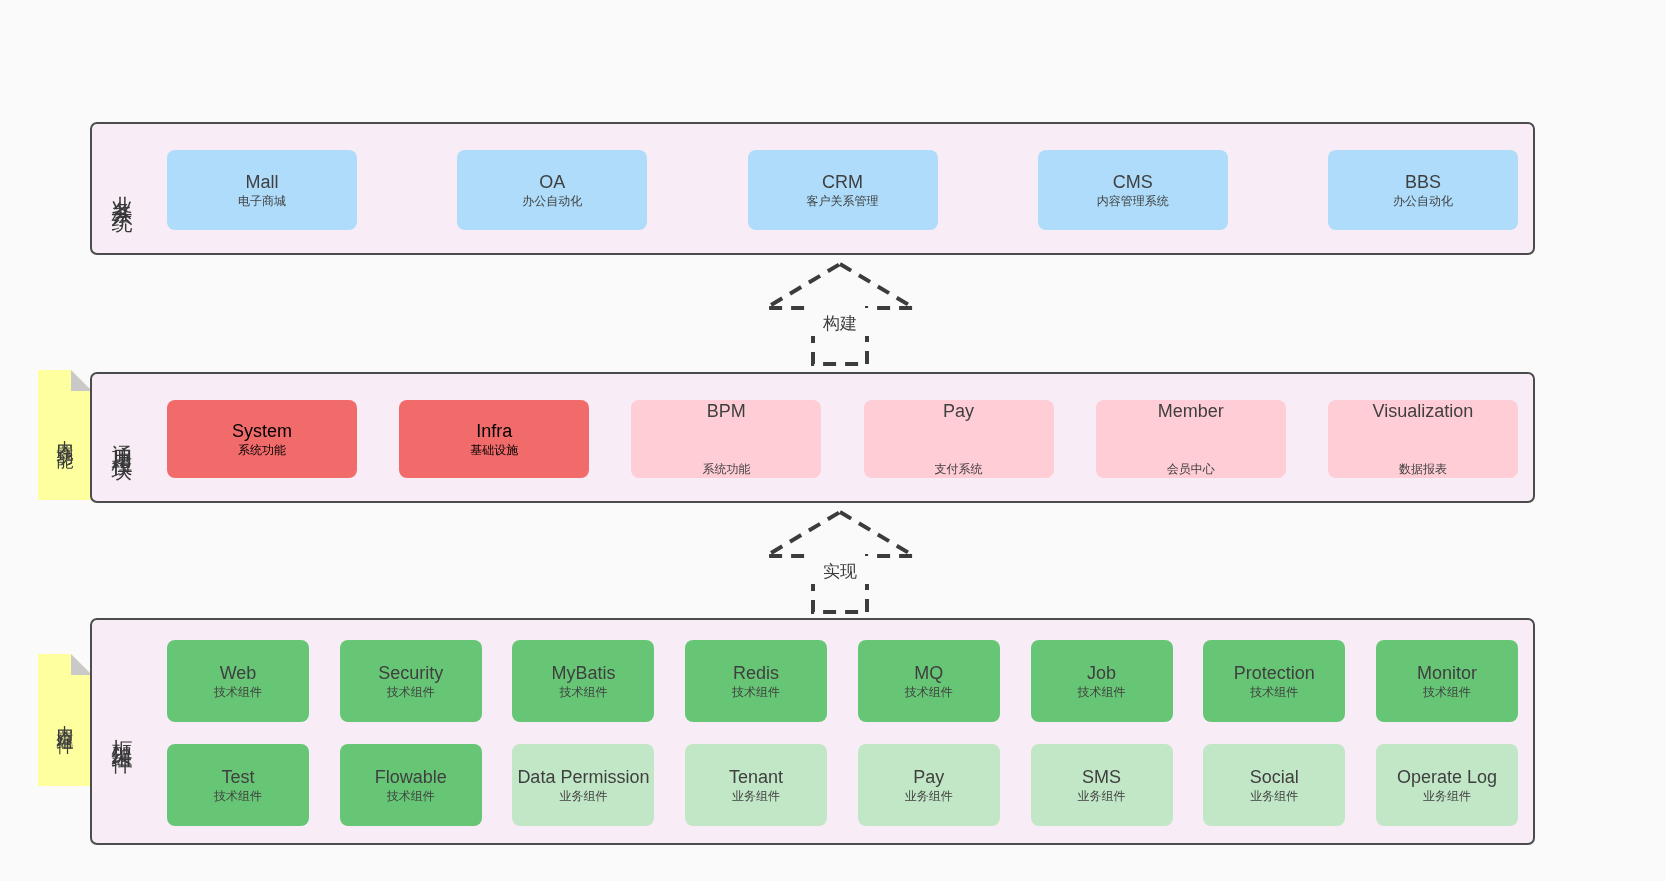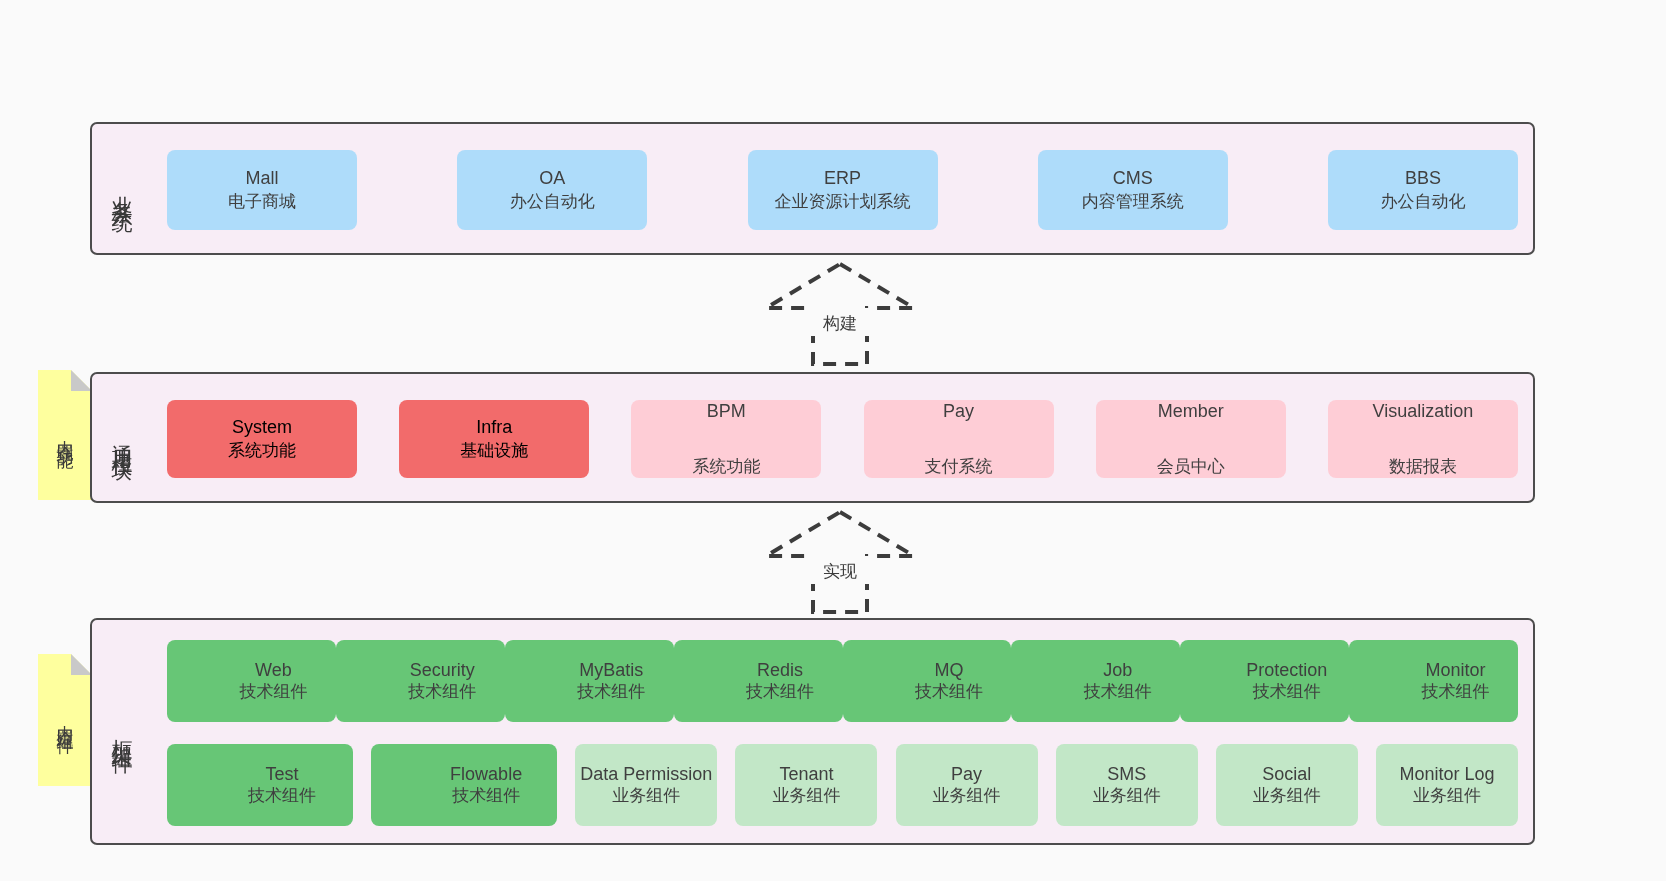--- a/index.html
+++ b/index.html
@@ -27,25 +27,25 @@
   #panel-modules .row{top:26px;height:78px;}
   #panel-framework .row-a{top:20px;height:82px;}
   #panel-framework .row-b{top:124px;height:82px;}
   .box{
     display:flex;flex-direction:column;justify-content:center;align-items:center;
     text-align:center;border-radius:8px;line-height:1.3;
   }
   .row .box{width:190px;}
   #panel-framework .row .box{width:142px;line-height:1.22;}
   .box .en{font-size:18px;}
-  .box .zh{font-size:17px;}
+  .box .zh{font-size:12px;}
   .blue{background:var(--blue);}
   .red{background:var(--red);color:#000000;}
   .pink{background:var(--pink);justify-content:space-between;}
-  .green{background:var(--green);padding-left:44px;}
+  .green{background:var(--green);}
   .lightgreen{background:var(--lightGreen);}
   
   .arrow{position:absolute;width:168px;}
   #arrow-1{left:756px;top:256px;height:114px;}
   #arrow-2{left:756px;top:502px;height:116px;}
   .arrow path{
     fill:var(--page);stroke:#3c3c3c;stroke-width:4;
     stroke-dasharray:13 9;stroke-linejoin:miter;
   }
   .arrow rect{fill:var(--page);}
@@ -78,22 +78,22 @@
     <div class="row">
         <div class="box blue">
           <div class="en">Mall</div>
           <div class="zh">电子商城</div>
         </div>
         <div class="box blue">
           <div class="en">OA</div>
           <div class="zh">办公自动化</div>
         </div>
         <div class="box blue">
-          <div class="en">ERP</div>
-          <div class="zh">企业资源计划系统</div>
+          <div class="en">CRM</div>
+          <div class="zh">客户关系管理</div>
         </div>
         <div class="box blue">
           <div class="en">CMS</div>
           <div class="zh">内容管理系统</div>
         </div>
         <div class="box blue">
           <div class="en">BBS</div>
           <div class="zh">办公自动化</div>
         </div>
       </div>
@@ -208,19 +208,19 @@
         </div>
         <div class="box lightgreen">
           <div class="en">SMS</div>
           <div class="zh">业务组件</div>
         </div>
         <div class="box lightgreen">
           <div class="en">Social</div>
           <div class="zh">业务组件</div>
         </div>
         <div class="box lightgreen">
-          <div class="en">Monitor Log</div>
+          <div class="en">Operate Log</div>
           <div class="zh">业务组件</div>
         </div>
       </div>
   </div>
 
 </div>
 
 </body></html>

